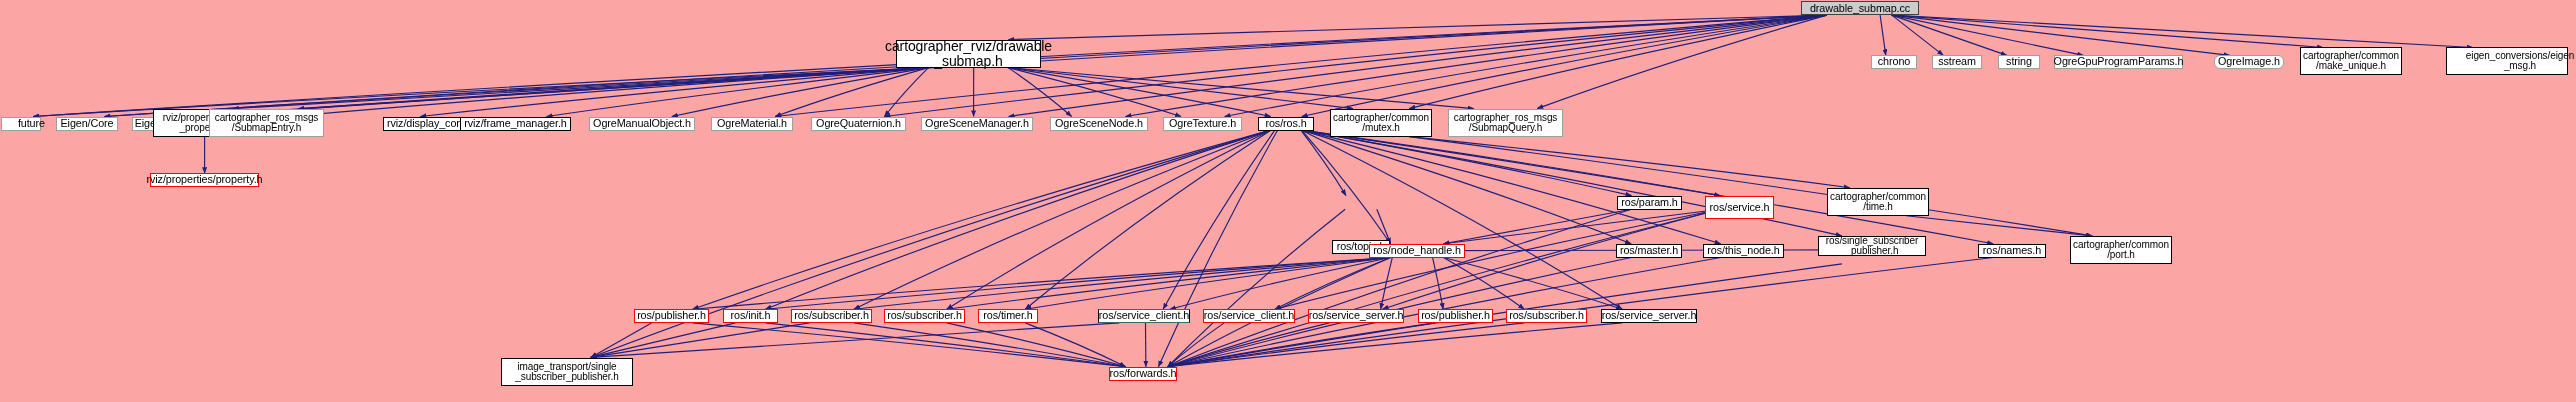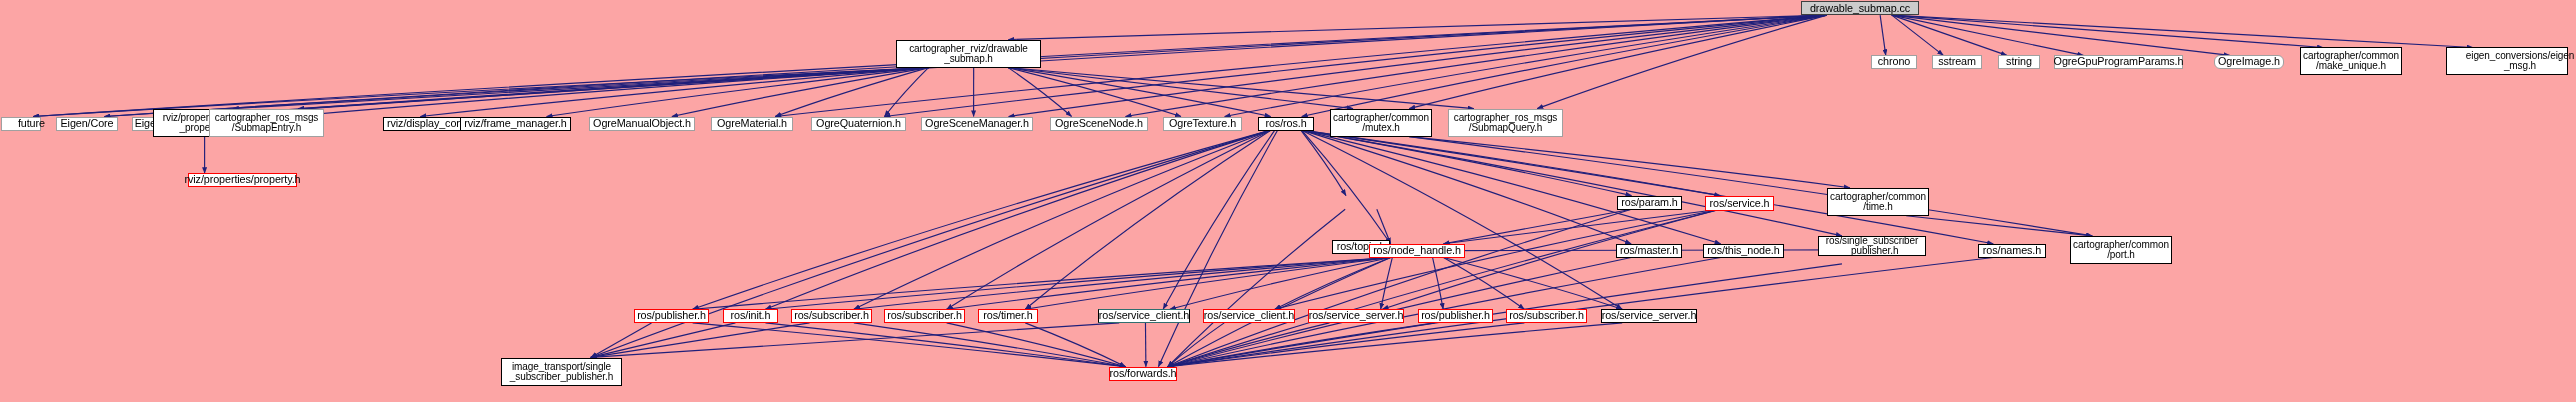--- a/index.html
+++ b/index.html
@@ -151,21 +151,21 @@
         <path d="M 1994.4 449.0 Q 1786.5 479.5 1623.2 510.0" fill="none" stroke="#1f1f7a" stroke-width="1.6" marker-end="url(#arrow)"></path>
         <path d="M 2119.2 449.0 Q 1841.4 479.5 1623.2 510.0" fill="none" stroke="#1f1f7a" stroke-width="1.6" marker-end="url(#arrow)"></path>
         <path d="M 2255.2 449.0 Q 1901.2 479.5 1623.2 510.0" fill="none" stroke="#1f1f7a" stroke-width="1.6" marker-end="url(#arrow)"></path>
         <path d="M 1555.8 449.0 Q 1188.4 473.0 821.0 497.0" fill="none" stroke="#1f1f7a" stroke-width="1.6" marker-end="url(#arrow)"></path>
         <path d="M 905.4 449.0 Q 863.2 473.0 821.0 497.0" fill="none" stroke="#1f1f7a" stroke-width="1.6" marker-end="url(#arrow)"></path>
         <path d="M 1125.2 449.0 Q 973.1 473.0 821.0 497.0" fill="none" stroke="#1f1f7a" stroke-width="1.6" marker-end="url(#arrow)"></path>
         <path d="M 1022.1 449.0 Q 921.5 473.0 821.0 497.0" fill="none" stroke="#1f1f7a" stroke-width="1.6" marker-end="url(#arrow)"></path>
       </g>
   </svg>
 <div class="node root" style="left: 1801px; top: 1.4px; width: 118px; height: 13.7px;">drawable_submap.cc</div>
-    <div class="node bold" style="left: 896px; top: 40px; width: 145px; height: 28px; font-size: 10px;">cartographer_rviz/drawable
+    <div class="node bold" style="left: 896px; top: 40px; width: 145px; height: 28px; font-size: 14px;">cartographer_rviz/drawable
 _submap.h</div>
     <div class="node " style="left: 1871px; top: 55px; width: 46px; height: 13.7px;">chrono</div>
     <div class="node " style="left: 1932px; top: 55px; width: 50px; height: 13.7px;">sstream</div>
     <div class="node " style="left: 1998px; top: 55px; width: 42px; height: 13.7px;">string</div>
     <div class="node " style="left: 2054px; top: 55px; width: 129px; height: 13.7px;">OgreGpuProgramParams.h</div>
     <div class="node " style="left: 2214px; top: 55px; width: 70px; height: 13.7px; border-radius: 6px;">OgreImage.h</div>
     <div class="node bold" style="left: 2300px; top: 47px; width: 102px; height: 28px; font-size: 10px;">cartographer/common
 /make_unique.h</div>
     <div class="node bold" style="left: 2446px; top: 47px; width: 122px; height: 28px; font-size: 10px; padding-left: 26px;">eigen_conversions/eigen
 _msg.h</div>
@@ -183,24 +183,24 @@
     <div class="node " style="left: 711px; top: 117px; width: 82px; height: 13.7px;">OgreMaterial.h</div>
     <div class="node " style="left: 811px; top: 117px; width: 95px; height: 13.7px;">OgreQuaternion.h</div>
     <div class="node " style="left: 921px; top: 117px; width: 112px; height: 13.7px;">OgreSceneManager.h</div>
     <div class="node " style="left: 1050px; top: 117px; width: 98px; height: 13.7px;">OgreSceneNode.h</div>
     <div class="node " style="left: 1163px; top: 117px; width: 79px; height: 13.7px;">OgreTexture.h</div>
     <div class="node bold" style="left: 1258px; top: 117px; width: 56px; height: 13.7px;">ros/ros.h</div>
     <div class="node bold" style="left: 1330px; top: 109px; width: 102px; height: 28px; font-size: 10px;">cartographer/common
 /mutex.h</div>
     <div class="node " style="left: 1448px; top: 109px; width: 115px; height: 28px; font-size: 10px;">cartographer_ros_msgs
 /SubmapQuery.h</div>
-    <div class="node red" style="left: 150px; top: 173px; width: 109px; height: 13.7px; margin-left: 38px;">rviz/properties/property.h</div>
+    <div class="node red" style="left: 150px; top: 173px; width: 109px; height: 13.7px;">rviz/properties/property.h</div>
     <div class="node bold" style="left: 1332px; top: 196px; width: 58px; height: 13.7px; margin-top: 44px;">ros/topic.h</div>
     <div class="node bold" style="left: 1617px; top: 196px; width: 65px; height: 13.7px;">ros/param.h</div>
-    <div class="node red" style="left: 1705px; top: 196px; width: 69px; height: 15px;">ros/service.h</div>
+    <div class="node red" style="left: 1705px; top: 196px; width: 69px; height: 23px;">ros/service.h</div>
     <div class="node bold" style="left: 1827px; top: 188px; width: 102px; height: 28px; font-size: 10px;">cartographer/common
 /time.h</div>
     <div class="node redbold" style="left: 1369px; top: 244px; width: 96px; height: 13.7px;">ros/node_handle.h</div>
     <div class="node bold" style="left: 1616px; top: 244px; width: 66px; height: 13.7px;">ros/master.h</div>
     <div class="node bold" style="left: 1703px; top: 244px; width: 81px; height: 13.7px;">ros/this_node.h</div>
     <div class="node bold" style="left: 1818px; top: 236px; width: 108px; height: 20px; font-size: 10px;">ros/single_subscriber
 _publisher.h</div>
     <div class="node bold" style="left: 1978px; top: 244px; width: 68px; height: 13.7px;">ros/names.h</div>
     <div class="node bold" style="left: 2070px; top: 236px; width: 102px; height: 28px; font-size: 10px;">cartographer/common
 /port.h</div>
@@ -208,17 +208,17 @@
     <div class="node red" style="left: 723px; top: 309px; width: 55px; height: 13.7px;">ros/init.h</div>
     <div class="node red" style="left: 791px; top: 309px; width: 81px; height: 13.7px;">ros/subscriber.h</div>
     <div class="node red" style="left: 884px; top: 309px; width: 81px; height: 13.7px;">ros/subscriber.h</div>
     <div class="node red" style="left: 978px; top: 309px; width: 60px; height: 13.7px;">ros/timer.h</div>
     <div class="node teal" style="left: 1098px; top: 309px; width: 92px; height: 13.7px;">ros/service_client.h</div>
     <div class="node red" style="left: 1203px; top: 309px; width: 92px; height: 13.7px;">ros/service_client.h</div>
     <div class="node red" style="left: 1308px; top: 309px; width: 96px; height: 13.7px;">ros/service_server.h</div>
     <div class="node red" style="left: 1418px; top: 309px; width: 75px; height: 13.7px;">ros/publisher.h</div>
     <div class="node red" style="left: 1506px; top: 309px; width: 81px; height: 13.7px;">ros/subscriber.h</div>
     <div class="node bold" style="left: 1601px; top: 309px; width: 96px; height: 13.7px;">ros/service_server.h</div>
-    <div class="node bold" style="left: 501px; top: 358px; width: 121px; height: 28px; font-size: 10px;">image_transport/single
+    <div class="node bold" style="left: 501px; top: 358px; width: 132px; height: 28px; font-size: 10px;">image_transport/single
 _subscriber_publisher.h</div>
     <div class="node red" style="left: 1109px; top: 367px; width: 68px; height: 13.7px;">ros/forwards.h</div>
   </div>
 
 
 </body></html>

